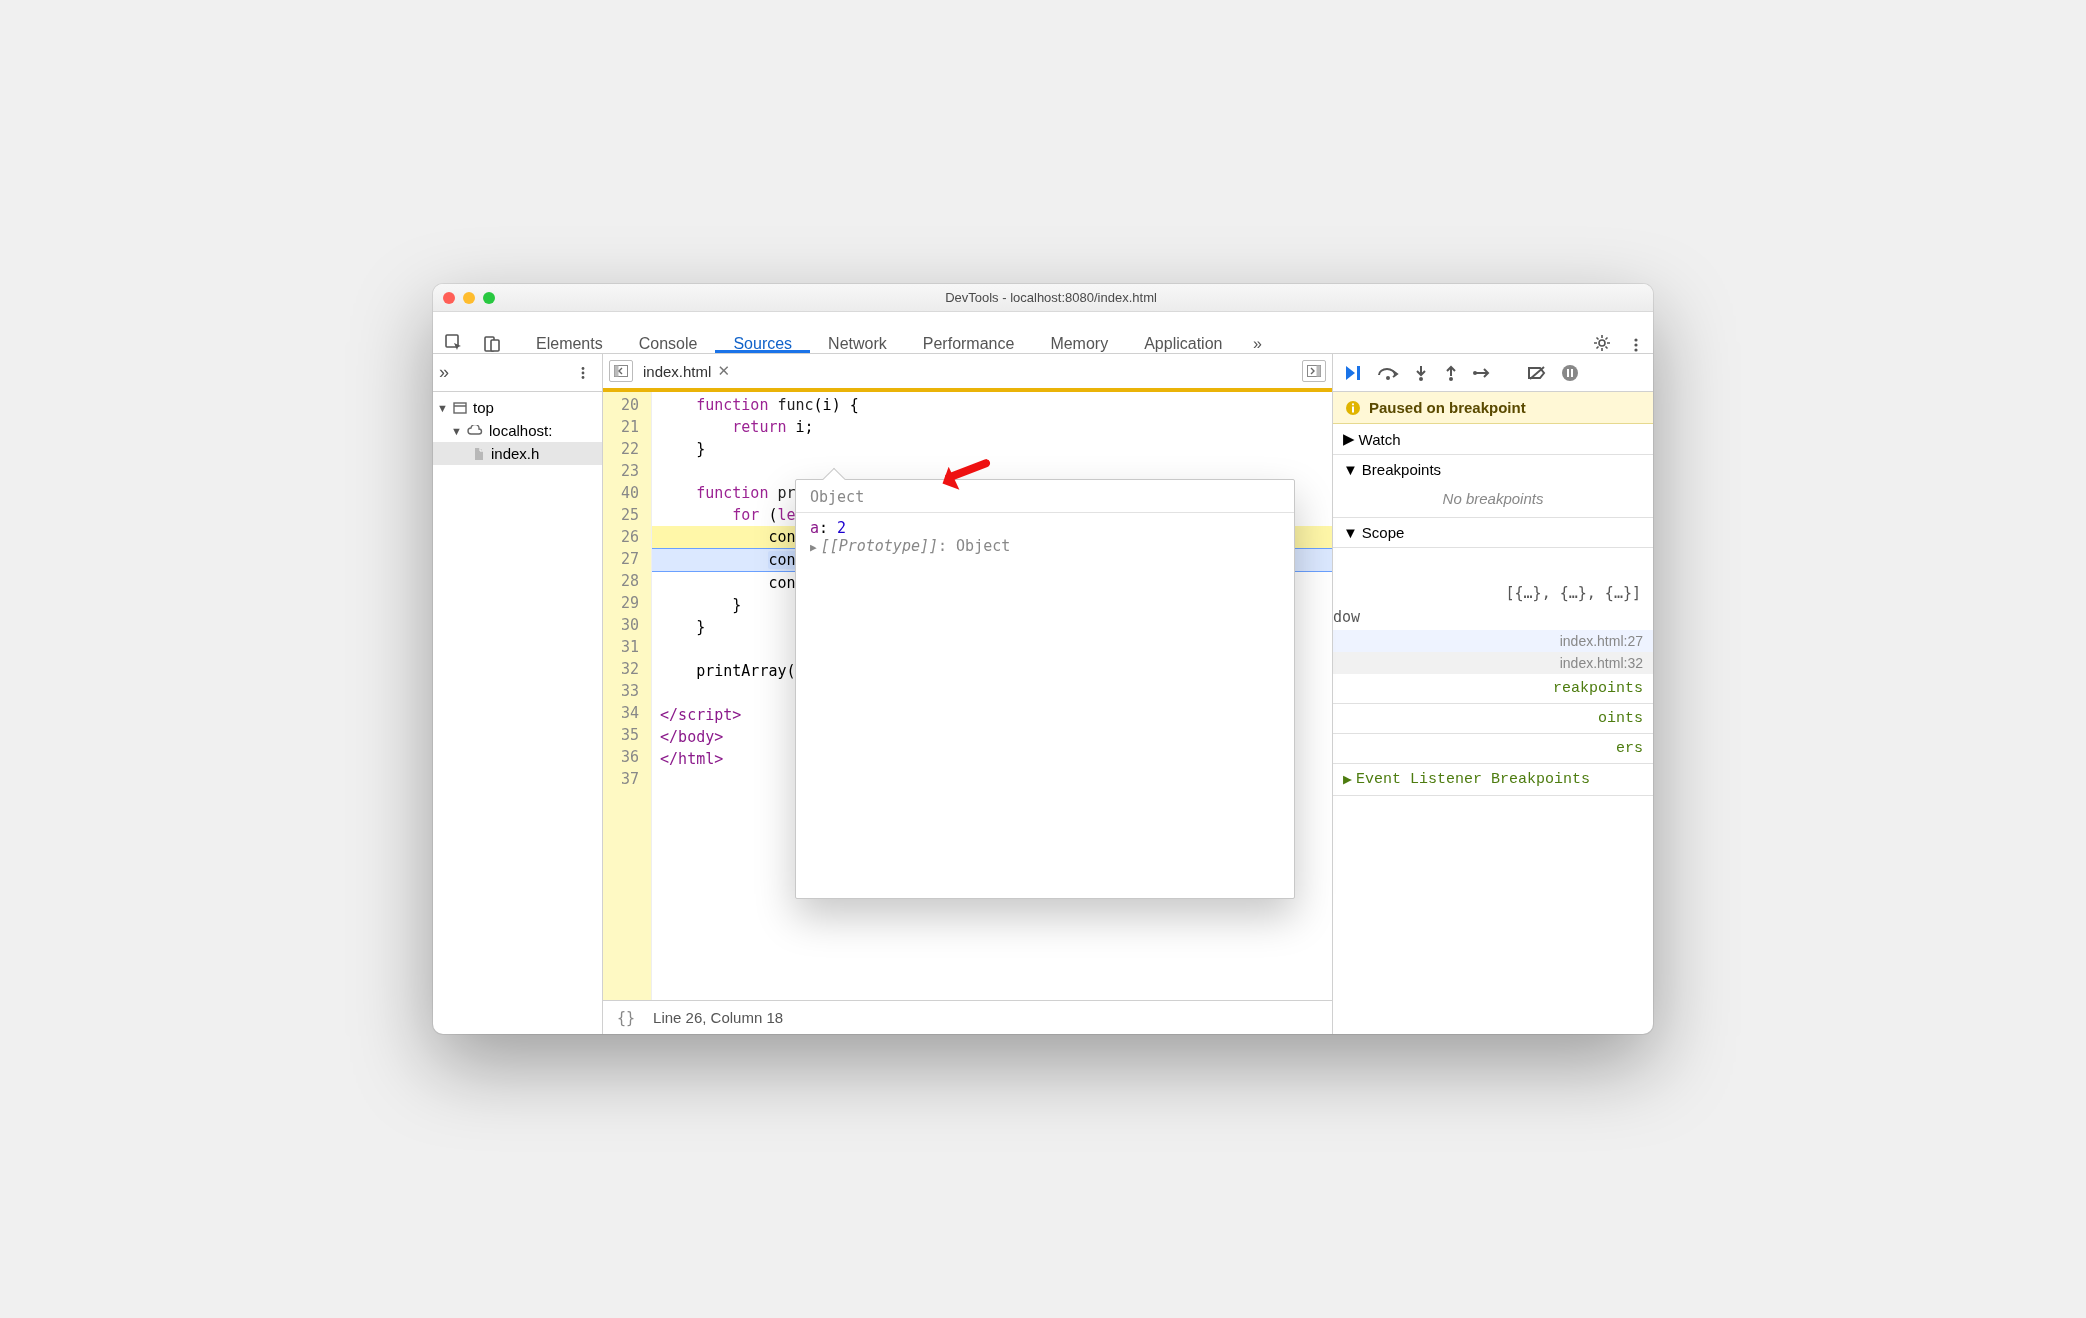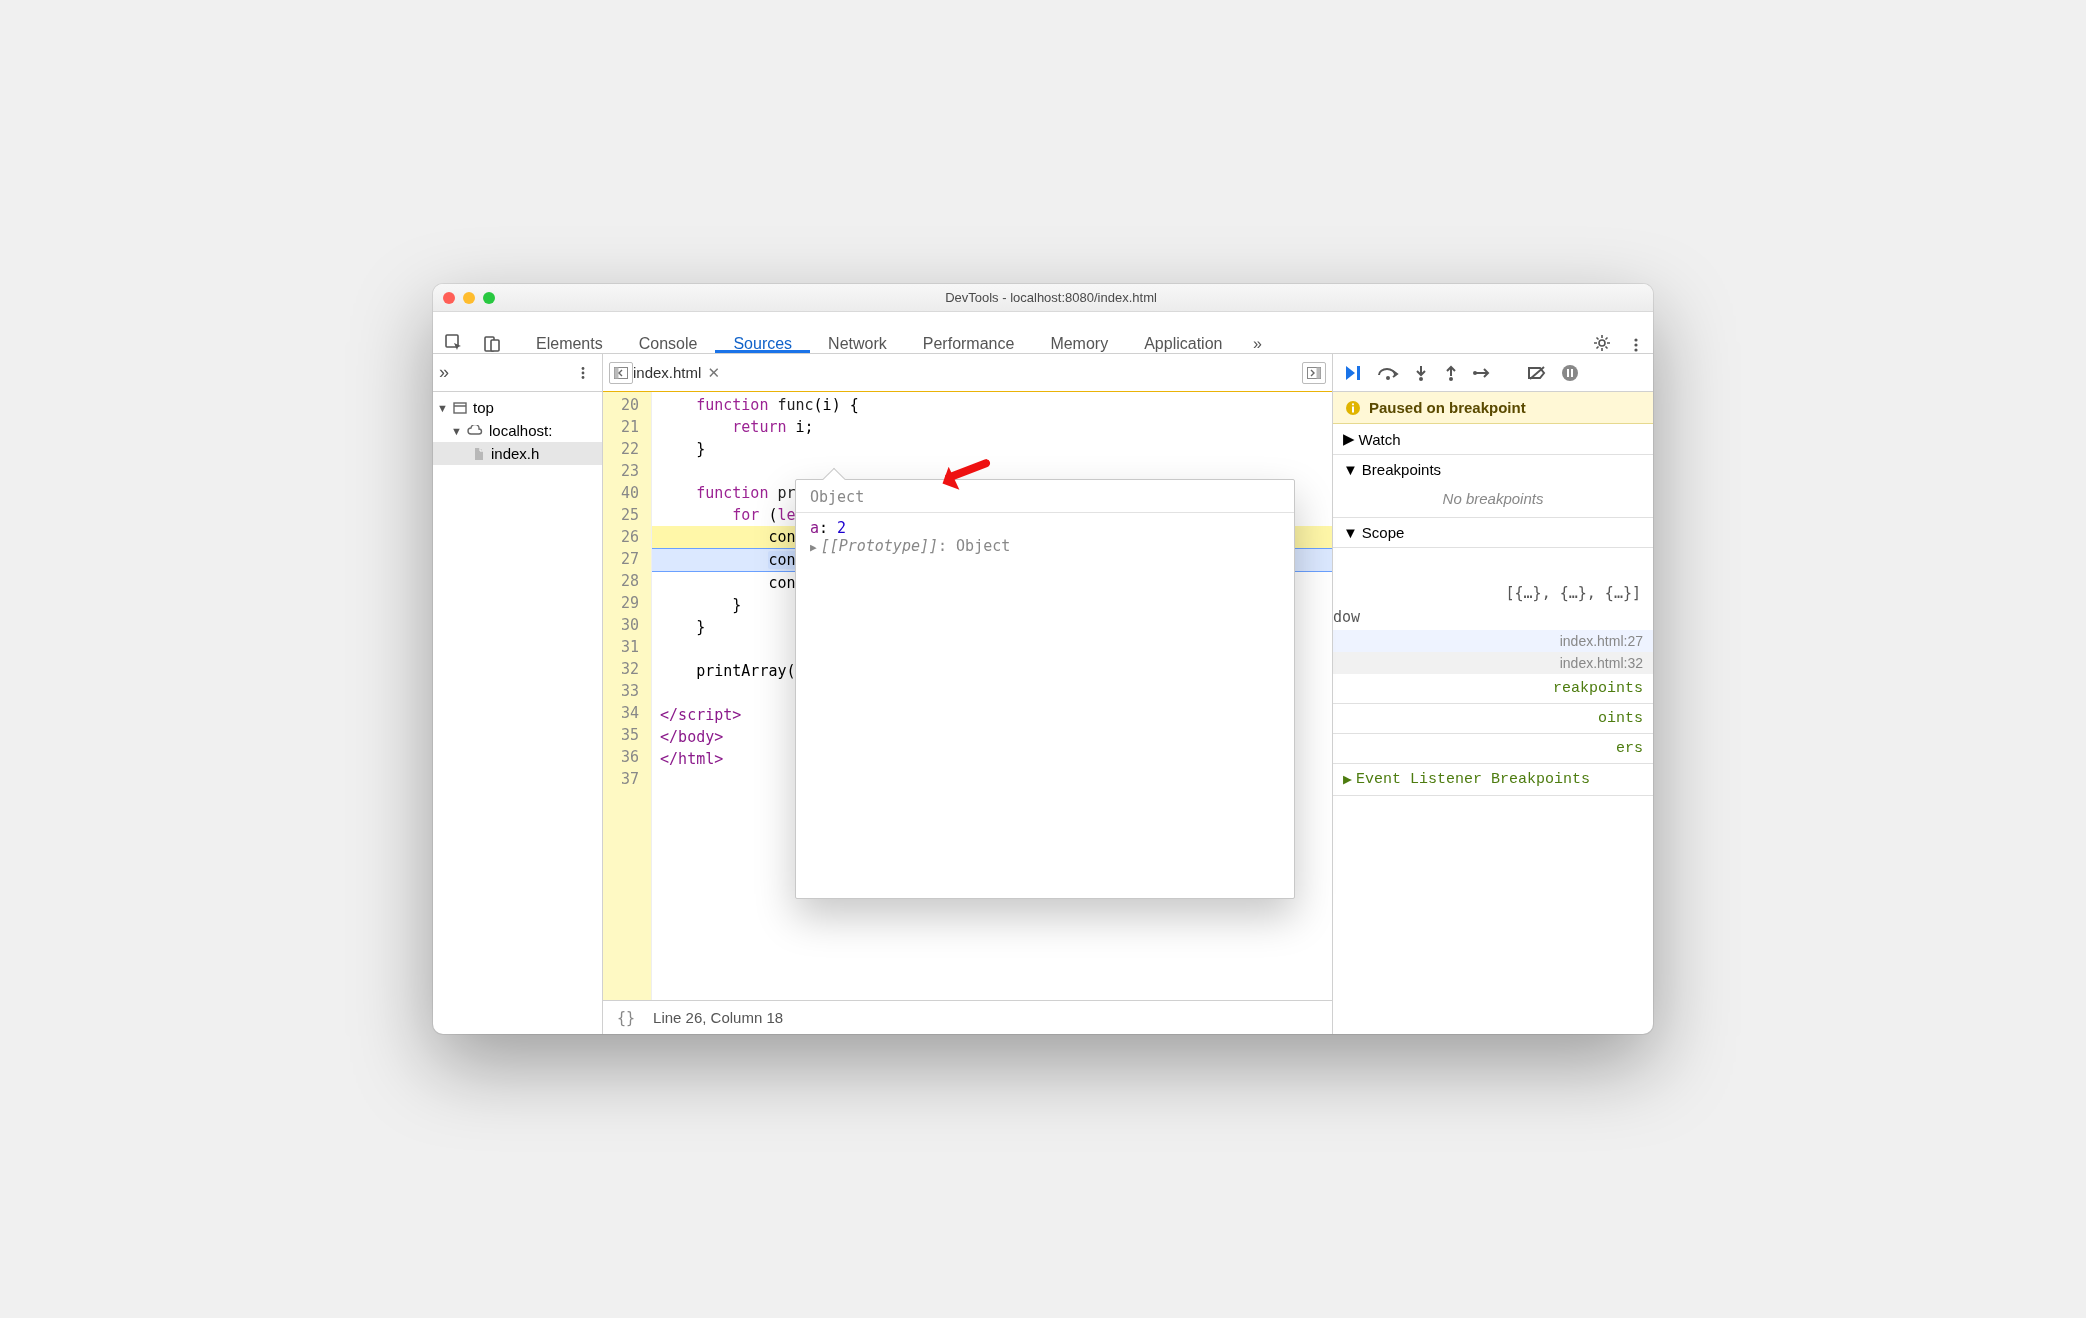--- a/index.html
+++ b/index.html
@@ -94,22 +94,22 @@
   .indent2 { padding-left: 40px; }
 
   
   .center {
     flex: 1;
     display:flex; flex-direction:column;
     min-width: 0;
     border-right: 1px solid #d0d0d0;
   }
   .filetabs {
-    height: 38px; border-bottom:1px solid #eab308;
-    display:flex; align-items:center; padding: 0 6px; 
+    height: 38px; border-bottom:4px solid #eab308;
+    display:flex; align-items:center; padding: 0 6px; gap:10px;
   }
   .filetabs .navbox { display:flex; align-items:center; justify-content:center; width:24px; height:22px; border:1px solid #bbb; border-radius:2px; cursor:pointer; color:#666; }
   .filetabs .filetab { display:flex; align-items:center; gap:6px; font-size:15px; color:#333; cursor:pointer; }
   .filetabs .filetab .close { color:#777; cursor:pointer; }
   .filetabs .spacer { flex:1; }
 
   .editor {
     flex:1; min-height:0; overflow:auto;
     font-family: Menlo, Consolas, monospace;
     font-size: 15px;

